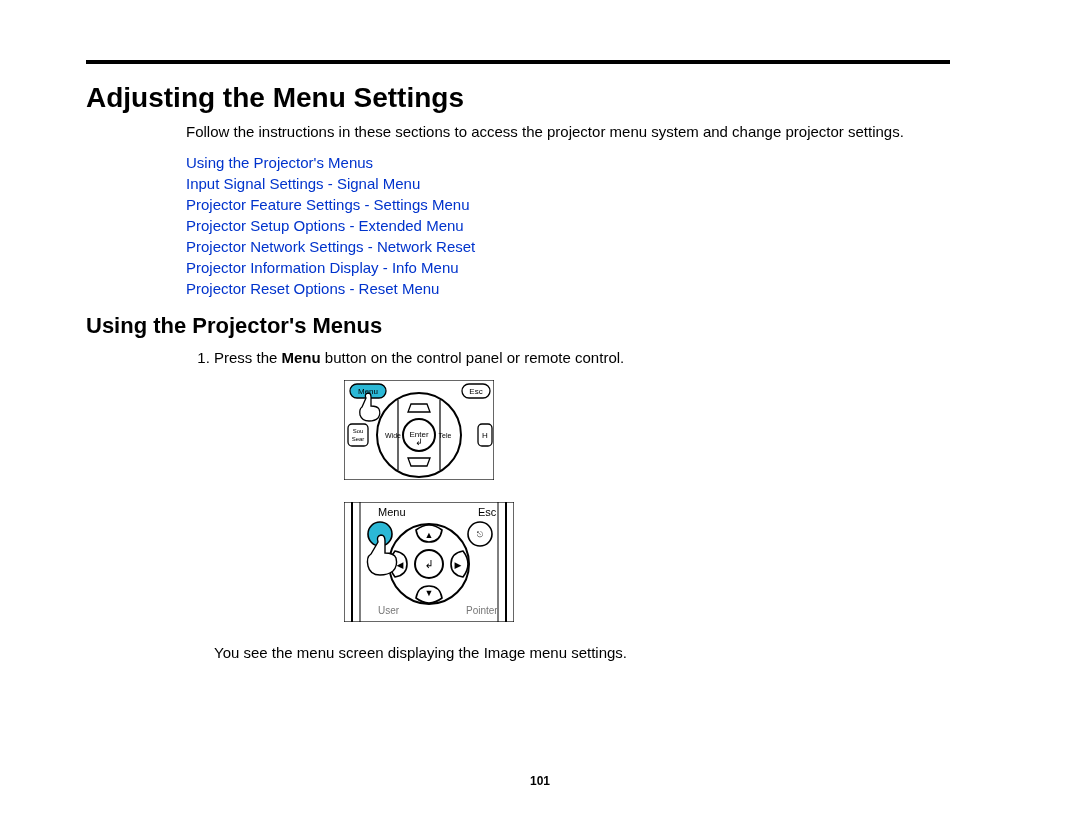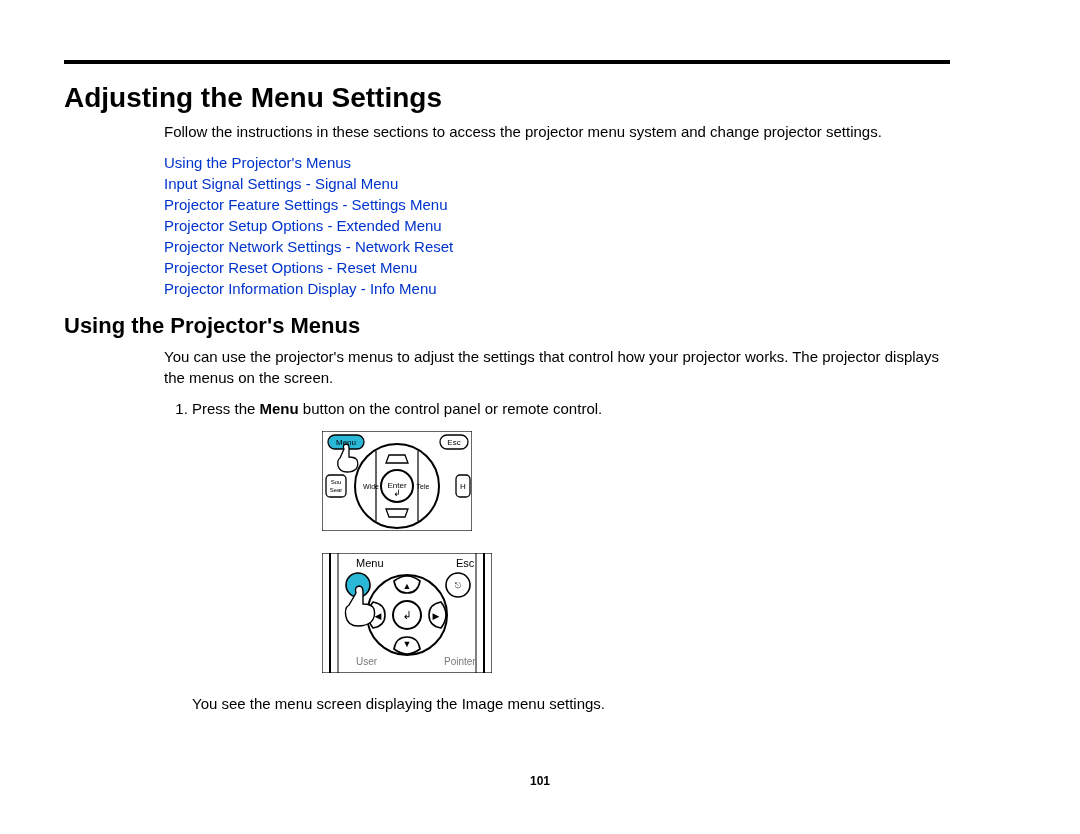--- a/index.html
+++ b/index.html
@@ -1,16 +1,16 @@
 <!DOCTYPE html>
 <html><head>
 <meta charset="utf-8">
 <style>
 html,body{margin:0;padding:0;background:#fff;color:#000;font-family:Arial,Helvetica,sans-serif;font-size:15px}
-.page{width:1080px;height:834px;position:relative;margin:0 auto;box-sizing:border-box;padding:60px 130px 30px 64px}
+.page{width:1080px;height:834px;position:relative;margin:0 auto;box-sizing:border-box;padding:60px 130px 30px 86px}
 .rule{height:4px;background:#000;margin-bottom:18px}
 h1{margin:0 0 8px 0;font-size:28px;font-weight:700}
 h2{margin:14px 0 8px 0;font-size:22px;font-weight:700}
 .intro{margin:0 0 10px 100px;line-height:1.35}
 .links{margin:0 0 14px 100px}
 .links a{display:block;color:#0033cc;text-decoration:none;padding:2px 0;font-size:15px}
 .sec-intro{margin:0 0 10px 100px;line-height:1.35}
 ol{margin:0 0 0 100px;padding-left:28px}
 ol li{padding:2px 0}
 .bold{font-weight:700}
@@ -26,26 +26,25 @@
   <div class="rule"></div>
   <h1>Adjusting the Menu Settings</h1>
   <p class="intro">Follow the instructions in these sections to access the projector menu system and change projector settings.</p>
 
   <div class="links">
     <a href="#">Using the Projector's Menus</a>
     <a href="#">Input Signal Settings - Signal Menu</a>
     <a href="#">Projector Feature Settings - Settings Menu</a>
     <a href="#">Projector Setup Options - Extended Menu</a>
     <a href="#">Projector Network Settings - Network Reset</a>
+    <a href="#">Projector Information Display - Info Menu</a>
     <a href="#">Projector Reset Options - Reset Menu</a>
-    <a href="#">Projector Information Display - Info Menu</a>
   </div>
 
   <h2>Using the Projector's Menus</h2>
-  <p class="sec-intro">You can use the projector's menus to adjust the settings that control how your projector works. The projector displays the menus on the screen.</p>
 
   <ol>
     <li>
       <span>Press the </span><span class="bold">Menu</span><span> button on the control panel or remote control.</span>
 
       <div class="illus">
         <div class="panel">
           <svg width="150" height="100" viewBox="0 0 150 100">
 
             <rect x="0" y="0" width="150" height="100" fill="#fff" stroke="#000" stroke-width="1.2"></rect>

